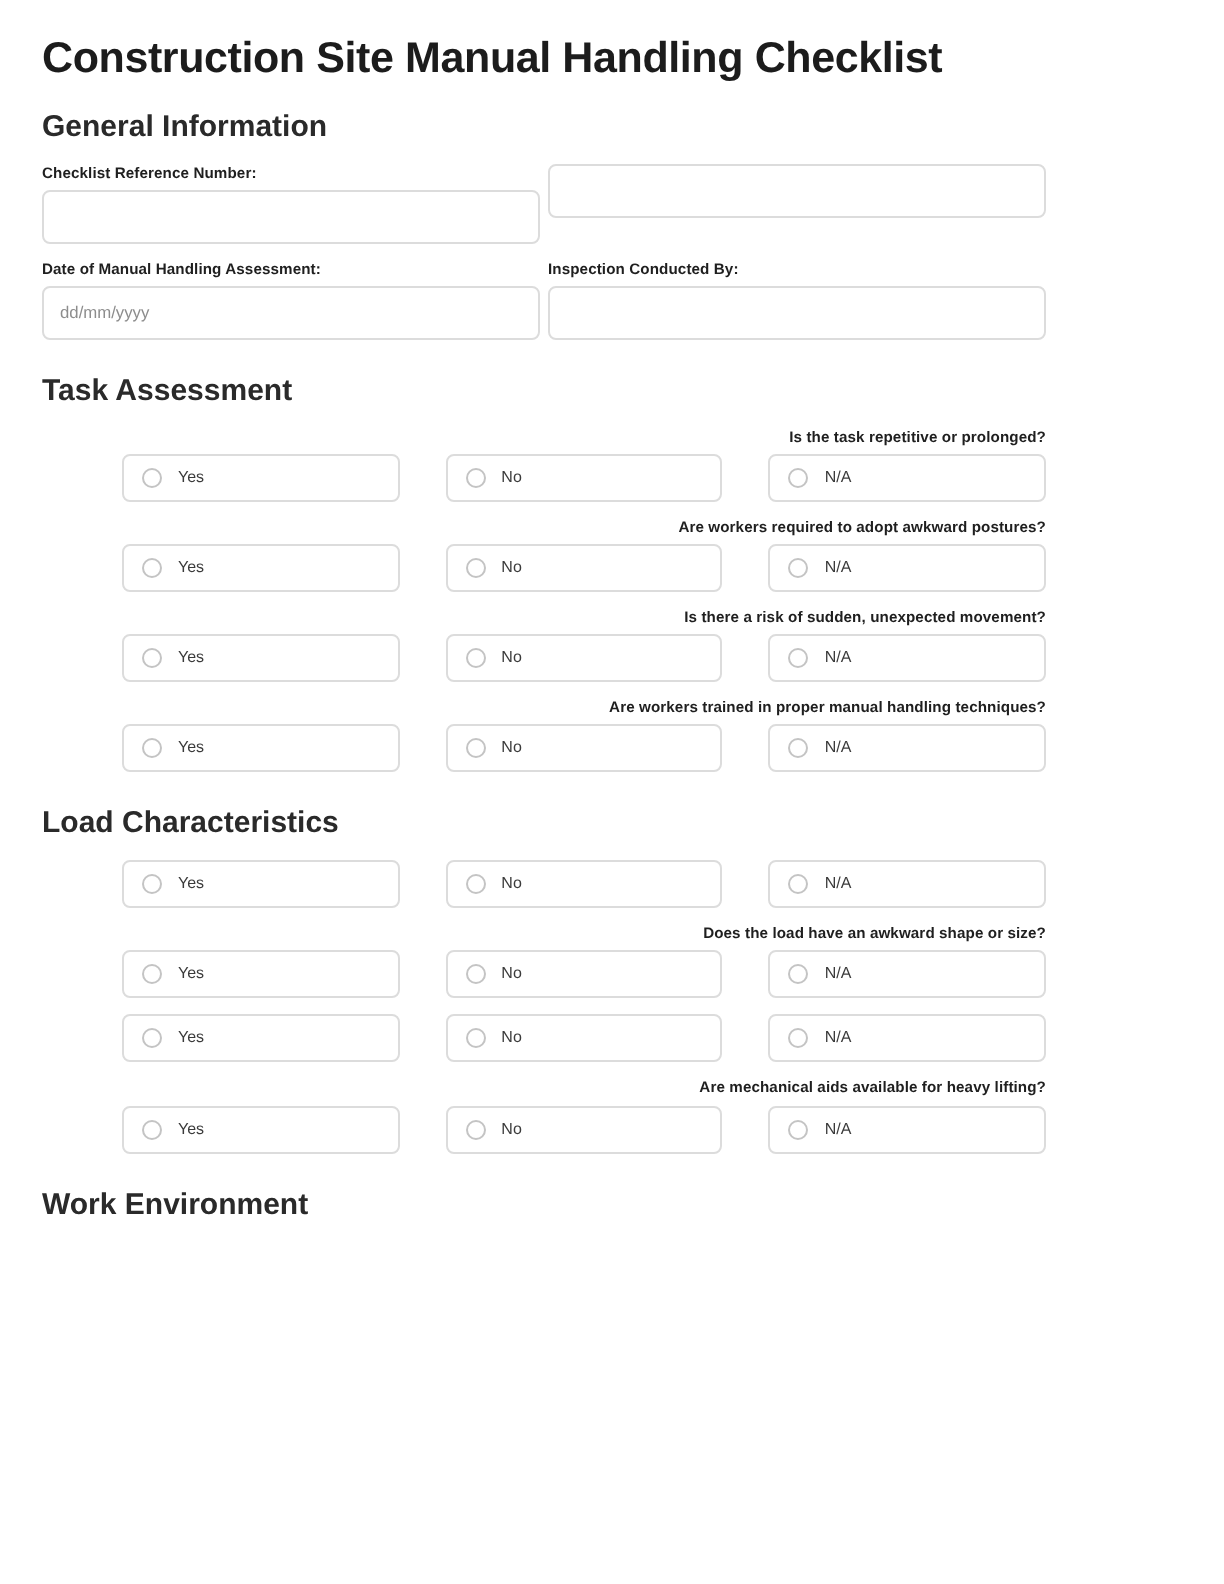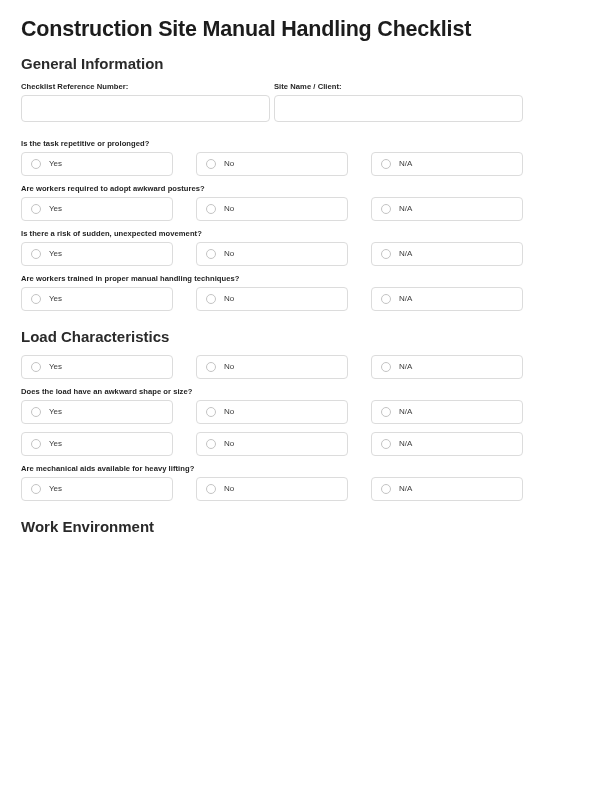--- a/index.html
+++ b/index.html
@@ -72,33 +72,35 @@
     color: #333333;
     padding: 0 8px;
     outline: none;
   }
   .text-input::placeholder {
     color: #8d8d8d;
     opacity: 1;
   }
   .question-block {
     margin-bottom: 8px;
+    text-align: right;
   }
   .question-label {
     font-size: 7.6px;
     font-weight: bold;
     color: #1f1f1f;
     display: block;
     margin-bottom: 4px;
     line-height: 1.2;
     letter-spacing: 0.05px;
   }
   .options-row {
     display: flex;
     gap: 23px;
+    margin-left: 40px;
   }
   .option-box {
     flex: 1 1 0;
     box-sizing: border-box;
     height: 24px;
     border: 1px solid #dcdcdc;
     border-radius: 4px;
     background: #ffffff;
     display: flex;
     align-items: center;
@@ -125,24 +127,29 @@
 </head>
 <body>
 
 <div class="page">
   <h1 class="form-title">Construction Site Manual Handling Checklist</h1>
   <div id="sections-root">
       <div class="section">
         <div class="section-heading">General Information</div>
         <div class="field-row">
           <div class="field"><label class="field-label">Checklist Reference Number:</label><input class="text-input" type="text" placeholder="" style=""></div>
-          <div class="field"><label class="field-label">Site Name / Client:</label><input class="text-input" type="text" placeholder="" style=""></div>
-        </div>
-      </div>
-      <div class="section">
+          <div class="field"><input class="text-input" type="text" placeholder="" style=""></div>
+        </div>
+        <div class="field-row">
+          <div class="field"><label class="field-label">Date of Manual Handling Assessment:</label><input class="text-input" type="text" placeholder="dd/mm/yyyy" style=""></div>
+          <div class="field"><label class="field-label">Inspection Conducted By:</label><input class="text-input" type="text" placeholder="" style=""></div>
+        </div>
+      </div>
+      <div class="section">
+        <div class="section-heading">Task Assessment</div>
         <div class="question-block">
           <div class="question-label">Is the task repetitive or prolonged?</div>
           <div class="options-row">
             <div class="option-box">
               <span class="radio-circle"></span>
               <span class="option-label">Yes</span>
             </div>
             <div class="option-box">
               <span class="radio-circle"></span>
               <span class="option-label">No</span>

